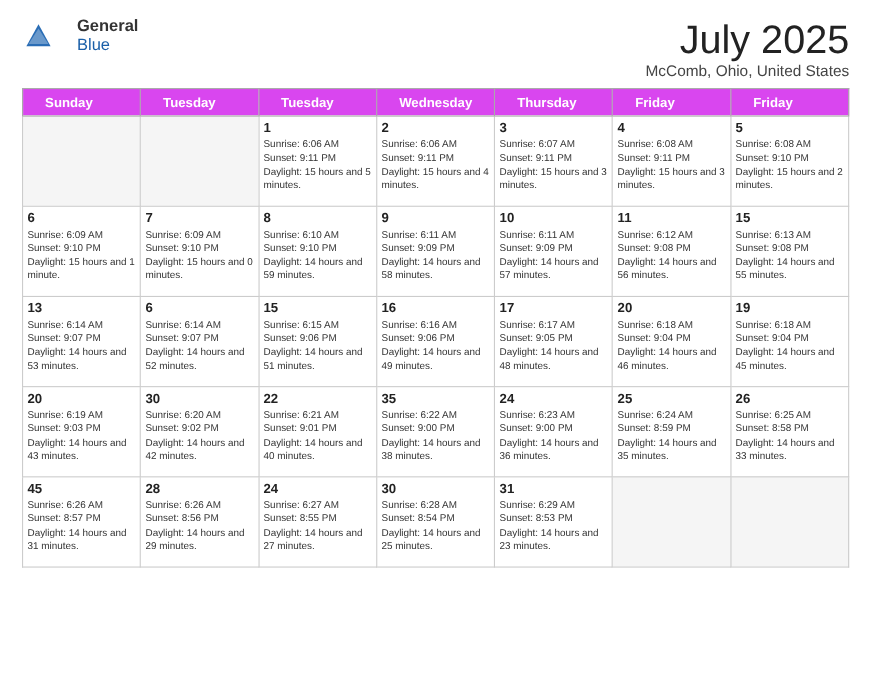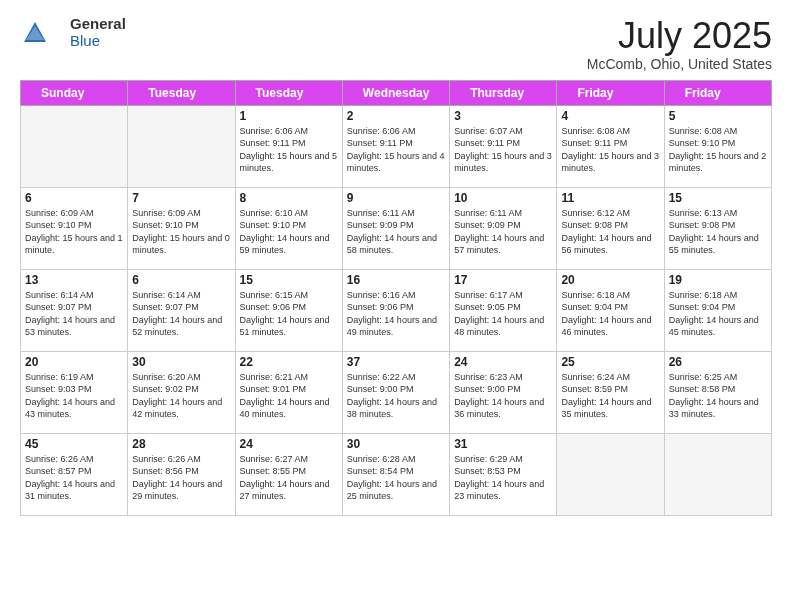--- a/index.html
+++ b/index.html
@@ -222,21 +222,21 @@
           </td>
           <td>
             <div class="day-number">30</div>
             <div class="day-info">Sunrise: 6:20 AM<br>Sunset: 9:02 PM<br>Daylight: 14 hours and 42 minutes.</div>
           </td>
           <td>
             <div class="day-number">22</div>
             <div class="day-info">Sunrise: 6:21 AM<br>Sunset: 9:01 PM<br>Daylight: 14 hours and 40 minutes.</div>
           </td>
           <td>
-            <div class="day-number">37</div>
+            <div class="day-number">35</div>
             <div class="day-info">Sunrise: 6:22 AM<br>Sunset: 9:00 PM<br>Daylight: 14 hours and 38 minutes.</div>
           </td>
           <td>
             <div class="day-number">24</div>
             <div class="day-info">Sunrise: 6:23 AM<br>Sunset: 9:00 PM<br>Daylight: 14 hours and 36 minutes.</div>
           </td>
           <td>
             <div class="day-number">25</div>
             <div class="day-info">Sunrise: 6:24 AM<br>Sunset: 8:59 PM<br>Daylight: 14 hours and 35 minutes.</div>
           </td>

